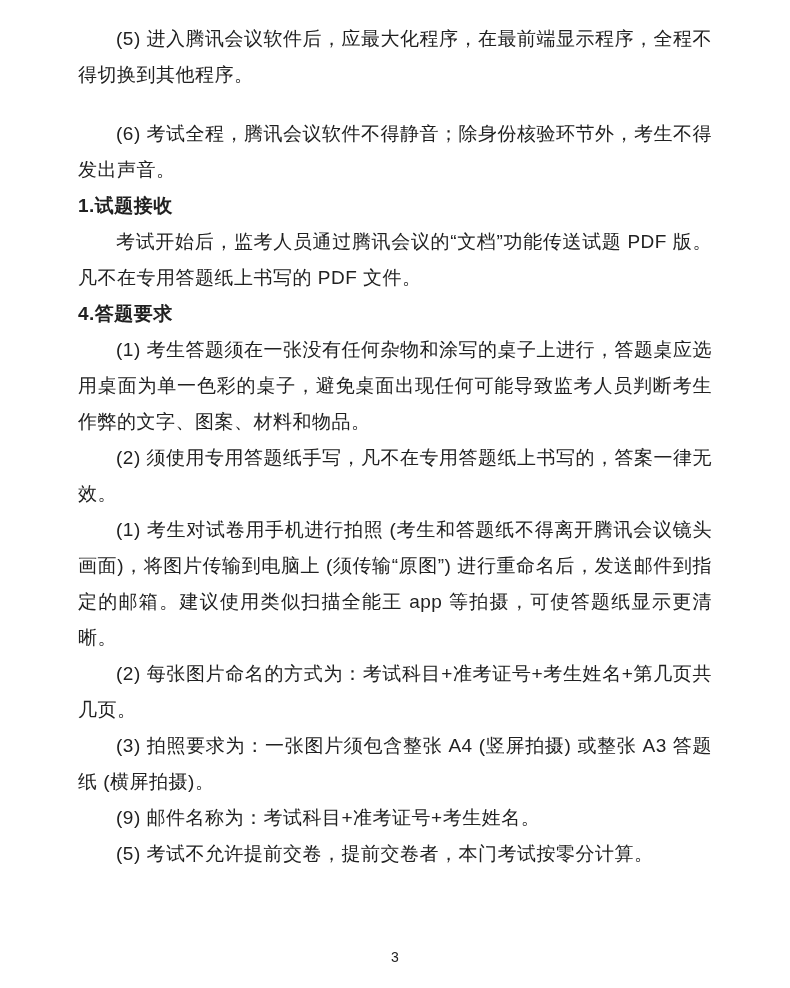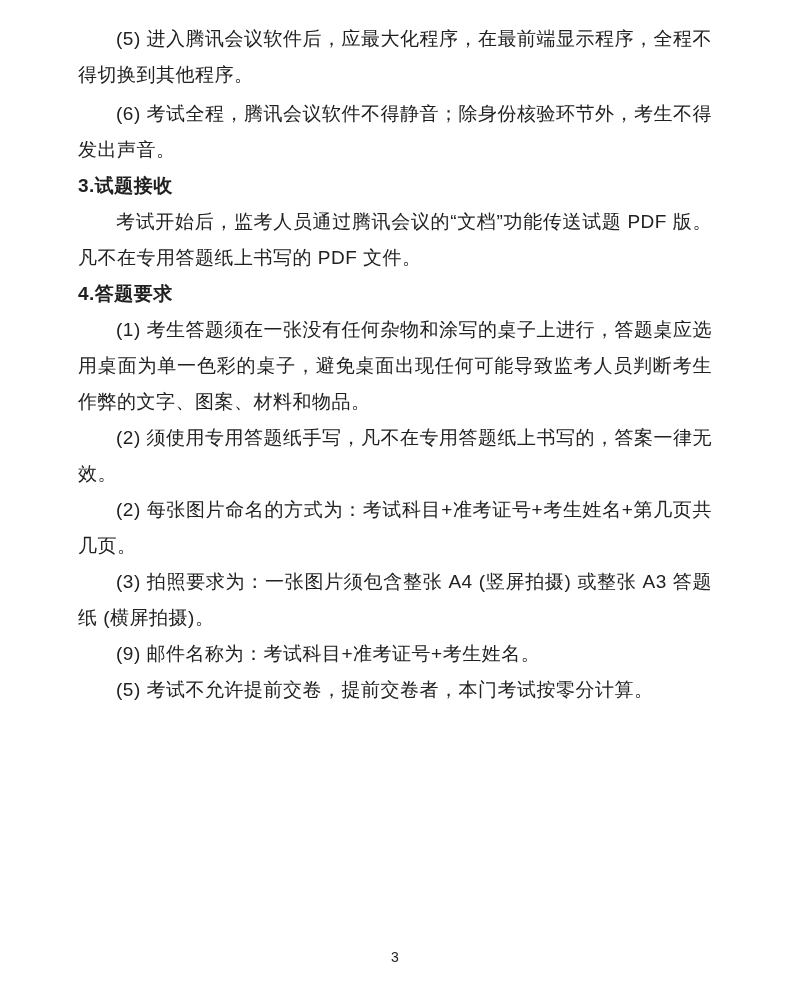--- a/index.html
+++ b/index.html
@@ -34,46 +34,47 @@
   }
   .doc-body p.para {
     text-indent: 2em;
   }
   .doc-body p.heading {
     font-weight: 700;
     text-indent: 0;
     text-align: left;
   }
   .doc-body p.gap {
-    margin-top: 3px;
+    margin-top: 23px;
   }
   .page-footer {
     position: absolute;
     left: 0;
     bottom: 22px;
     width: 790px;
     text-align: center;
   }
   .page-number {
     font-size: 14px;
     color: #212121;
   }
 </style>
 </head>
 <body>
 
 <div class="page">
   <div class="doc-body">
       <p class="para">(5) 进入腾讯会议软件后，应最大化程序，在最前端显示程序，全程不得切换到其他程序。</p>
       <p class="para gap">(6) 考试全程，腾讯会议软件不得静音；除身份核验环节外，考生不得发出声音。</p>
-      <p class="heading">3.试题接收</p>
+      <p class="heading">1.试题接收</p>
       <p class="para">考试开始后，监考人员通过腾讯会议的“文档”功能传送试题 PDF 版。凡不在专用答题纸上书写的 PDF 文件。</p>
       <p class="heading">4.答题要求</p>
       <p class="para">(1) 考生答题须在一张没有任何杂物和涂写的桌子上进行，答题桌应选用桌面为单一色彩的桌子，避免桌面出现任何可能导致监考人员判断考生作弊的文字、图案、材料和物品。</p>
       <p class="para">(2) 须使用专用答题纸手写，凡不在专用答题纸上书写的，答案一律无效。</p>
+      <p class="para">(1) 考生对试卷用手机进行拍照 (考生和答题纸不得离开腾讯会议镜头画面)，将图片传输到电脑上 (须传输“原图”) 进行重命名后，发送邮件到指定的邮箱。建议使用类似扫描全能王 app 等拍摄，可使答题纸显示更清晰。</p>
       <p class="para">(2) 每张图片命名的方式为：考试科目+准考证号+考生姓名+第几页共几页。</p>
       <p class="para">(3) 拍照要求为：一张图片须包含整张 A4 (竖屏拍摄) 或整张 A3 答题纸 (横屏拍摄)。</p>
       <p class="para">(9) 邮件名称为：考试科目+准考证号+考生姓名。</p>
       <p class="para">(5) 考试不允许提前交卷，提前交卷者，本门考试按零分计算。</p>
     </div>
 </div>
 
 <div class="page-footer">
   <span class="page-number">3</span>
 </div>

